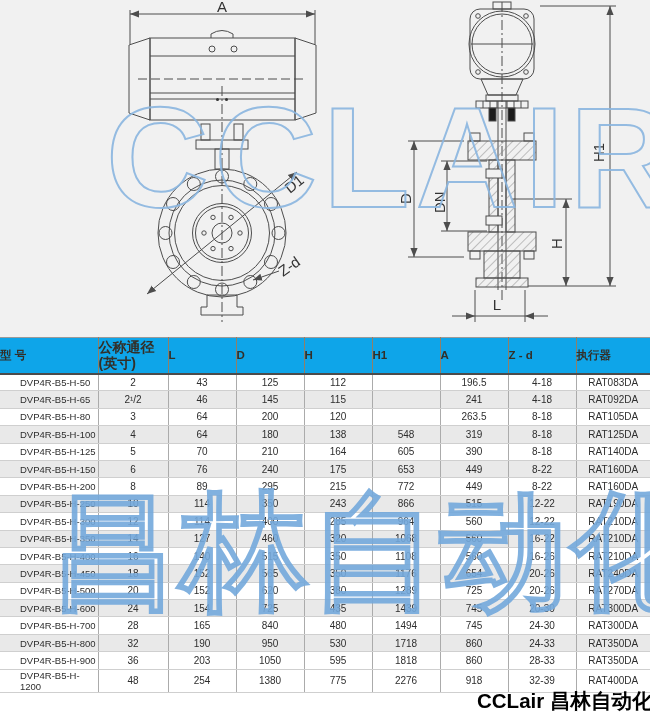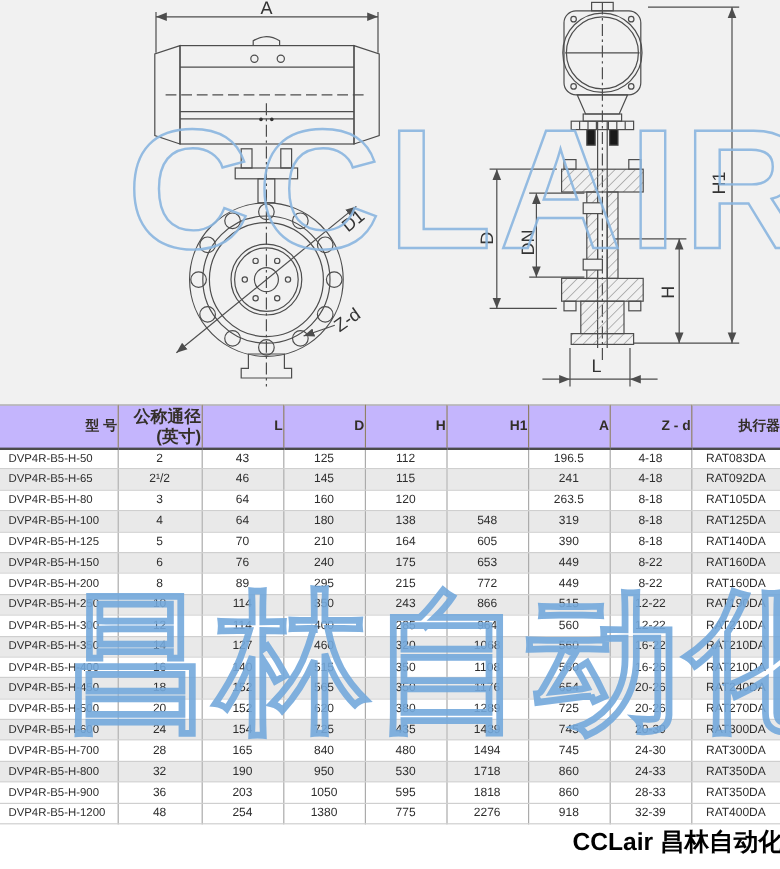--- a/index.html
+++ b/index.html
@@ -2,29 +2,29 @@
 <html><head>
 <meta charset="utf-8">
 <style>
   * { margin:0; padding:0; box-sizing:border-box; }
   body { font-family:"Liberation Sans", sans-serif; }
   .page { position:relative; width:650px; height:724px; background:#ffffff; overflow:hidden; }
   .drawings { position:absolute; left:0; top:0; width:650px; height:337px; background:#f1f1f1; }
   .drawings svg { display:block; }
   .table-section { position:absolute; left:0; top:337px; width:650px; }
   table.spec { width:650px; border-collapse:collapse; table-layout:fixed; border-top:1px solid #9a9a9a; }
-  table.spec thead th { background:#c4b5fd; border-bottom:2px solid #4b4b4b; border-right:1px solid #8f8068;
+  table.spec thead th { background:#0ea5e9; border-bottom:2px solid #4b4b4b; border-right:1px solid #8f8068;
       height:36px; font-size:11.5px; font-weight:bold; color:#332f28; white-space:pre-line; line-height:1.15;
-      vertical-align:middle; text-align:right; }
+      vertical-align:middle; text-align:left; }
   table.spec thead th.c1 { font-size:14px; }
   table.spec thead th:last-child { border-right:none;margin-top:20px; }
   table.spec td { border-right:1px solid #ababab; border-bottom:1px solid #cfcfcf; height:17.4px;
       text-align:center; font-size:10px; color:#2e2e2e; padding:0; background:#ffffff; overflow:hidden; }
   table.spec td:last-child { border-right:none; }
-  table.spec td.model { text-align:left; padding-left:7px; font-size:9.5px; }
+  table.spec td.model { text-align:left; padding-left:20px; font-size:9.5px; }
   table.spec tr.alt td { background:#e9e9e9; }
   .wm-table { position:absolute; left:0; top:468px; width:650px; height:165px; pointer-events:none; }
   .logo { position:absolute; left:477px; top:687px; font-size:20.5px; font-weight:bold; color:#000;
       white-space:nowrap; pointer-events:none; }
   .dimtext { font-size:15px; fill:#333; font-family:"Liberation Sans", sans-serif; }
 </style>
 </head>
 <body>
 
 <div class="page">
@@ -222,21 +222,21 @@
             <td>115</td>
             <td></td>
             <td>241</td>
             <td>4-18</td>
             <td>RAT092DA</td>
           </tr>
           <tr>
             <td class="model">DVP4R-B5-H-80</td>
             <td>3</td>
             <td>64</td>
-            <td>160</td>
+            <td>200</td>
             <td>120</td>
             <td></td>
             <td>263.5</td>
             <td>8-18</td>
             <td>RAT105DA</td>
           </tr>
           <tr class="alt">
             <td class="model">DVP4R-B5-H-100</td>
             <td>4</td>
             <td>64</td>

